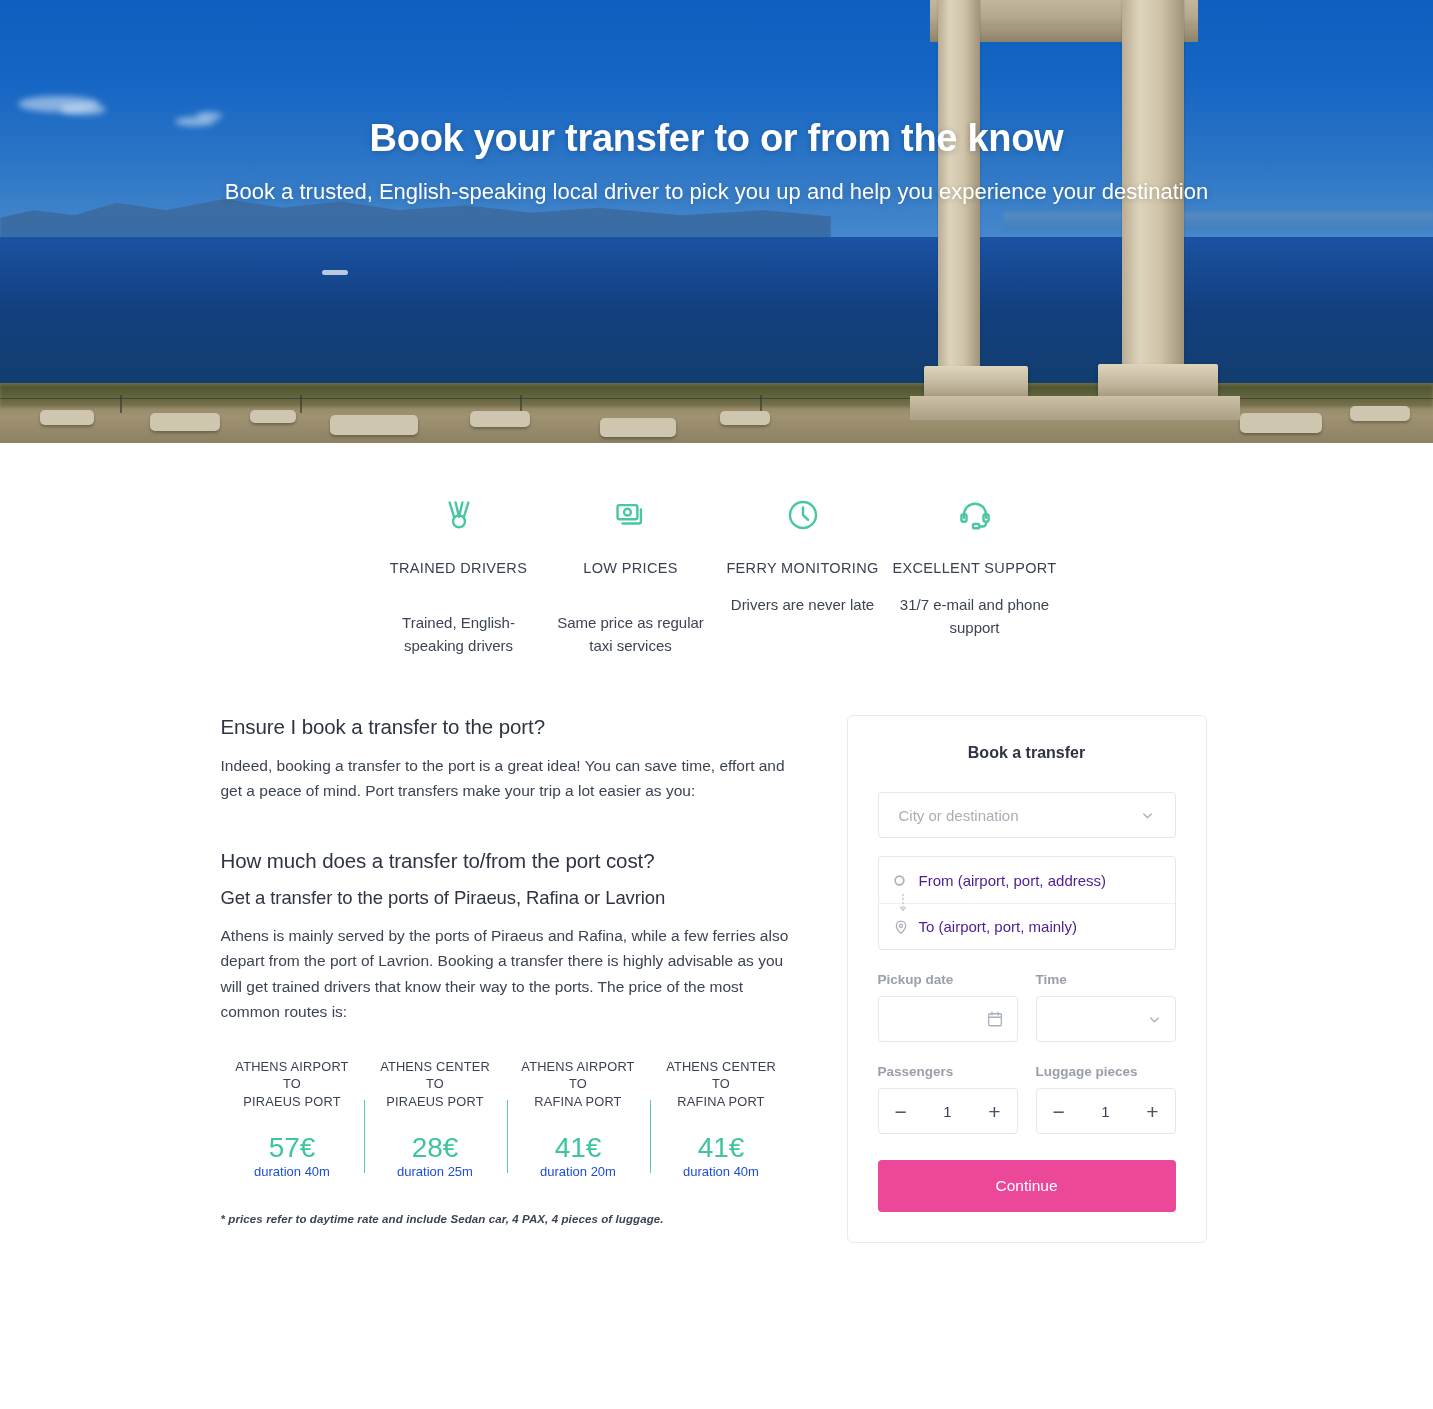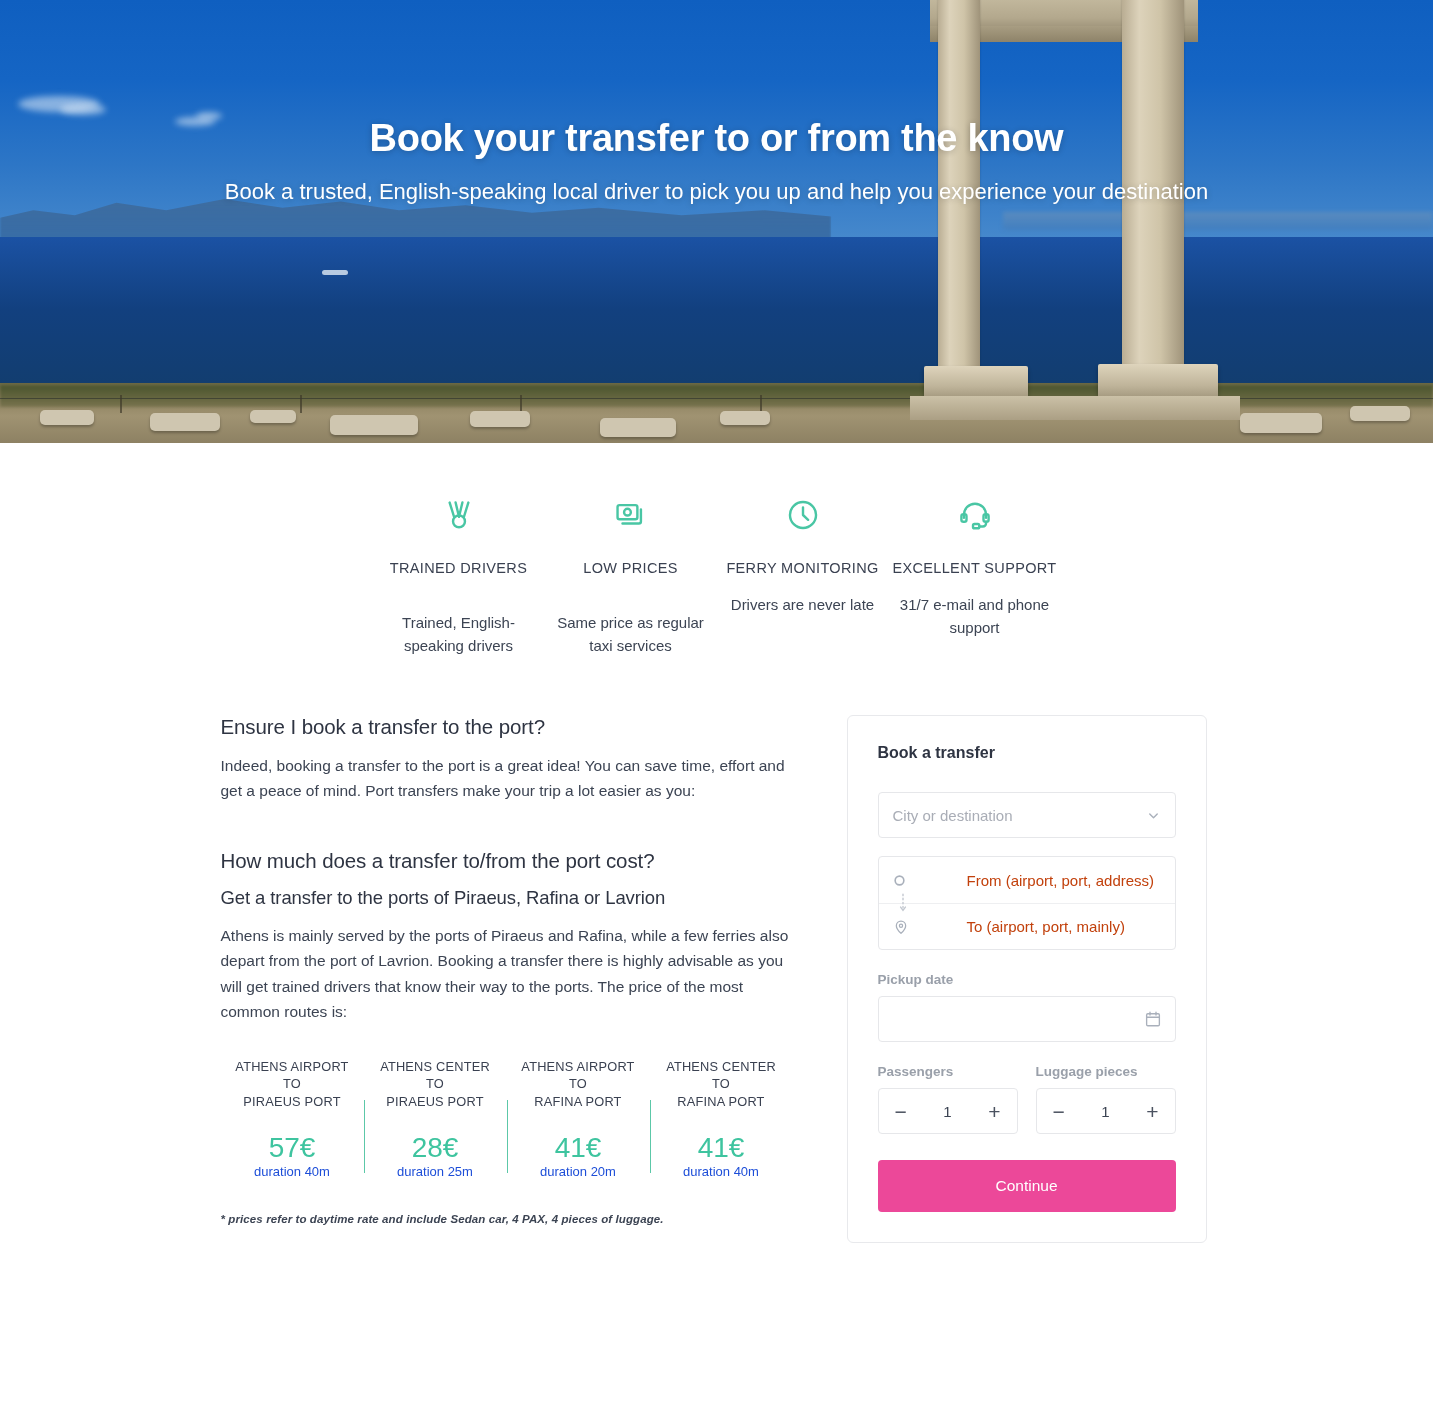--- a/index.html
+++ b/index.html
@@ -181,39 +181,39 @@
     margin-top: 34px; font-size: 11.5px; font-style: italic; font-weight: bold;
     color: #3c4453; letter-spacing: .1px;
   }
 
   
   .book-card {
     border: 1px solid #e8e9ec; border-radius: 6px;
     padding: 28px 30px 30px; background: #fff;
   }
   .book-title {
-    font-size: 16px; font-weight: bold;
+    text-align: center; font-size: 16px; font-weight: bold;
     color: #2e3442; margin-bottom: 30px;
   }
   .sel {
     height: 46px; border: 1px solid #e6e7ea; border-radius: 4px;
-    display: flex; align-items: center; padding: 0 14px;
+    display: flex; align-items: center; padding: 0 20px;
     color: #a9adb6; font-size: 15px; position: relative; background: #fff;
   }
   .sel .chev { margin-left: auto; }
   .route-box {
     margin-top: 18px; border: 1px solid #e6e7ea; border-radius: 4px;
     position: relative;
   }
   .route-row {
     height: 46px; display: flex; align-items: center; padding: 0 14px;
   }
   .route-row + .route-row { border-top: 1px solid #eeeff1; }
   .route-ico { width: 26px; display: flex; align-items: center; }
-  .route-ph { color: #c2410c; font-size: 15px; margin-left: 48px; }
+  .route-ph { color: #4c1d95; font-size: 15px; }
   .dotline {
     position: absolute; left: 20px; top: 36px; width: 8px; height: 22px;
     display: flex; align-items: center; justify-content: center;
   }
   .field-label {
     font-size: 13.5px; font-weight: bold; color: #9aa0aa;
     margin: 22px 0 9px;
   }
   .two-col { display: flex; gap: 18px; }
   .two-col > div { flex: 1; }
@@ -440,20 +440,31 @@
             <div class="inp">
               <span></span>
               <span class="right-ico">
                 <svg width="18" height="18" viewBox="0 0 24 24" fill="none" stroke="#a9b0bb" stroke-width="1.8" stroke-linecap="round" stroke-linejoin="round">
                   <rect x="3.5" y="5" width="17" height="16" rx="1.6"></rect>
                   <path d="M3.5 9.6h17M8 3v3.6M16 3v3.6"></path>
                 </svg>
               </span>
             </div>
           </div>
+          <div>
+            <div class="field-label">Time</div>
+            <div class="inp">
+              <span></span>
+              <span class="right-ico">
+                <svg width="15" height="15" viewBox="0 0 24 24" fill="none" stroke="#a9b0bb" stroke-width="2.2" stroke-linecap="round" stroke-linejoin="round">
+                    <path d="M6 9.5 12 15.5 18 9.5"></path>
+                  </svg>
+              </span>
+            </div>
+          </div>
         </div>
 
         <div class="two-col">
           <div>
             <div class="field-label">Passengers</div>
             <div class="step">
               <span class="sgn">−</span>
               <span class="val">1</span>
               <span class="sgn">+</span>
             </div>

